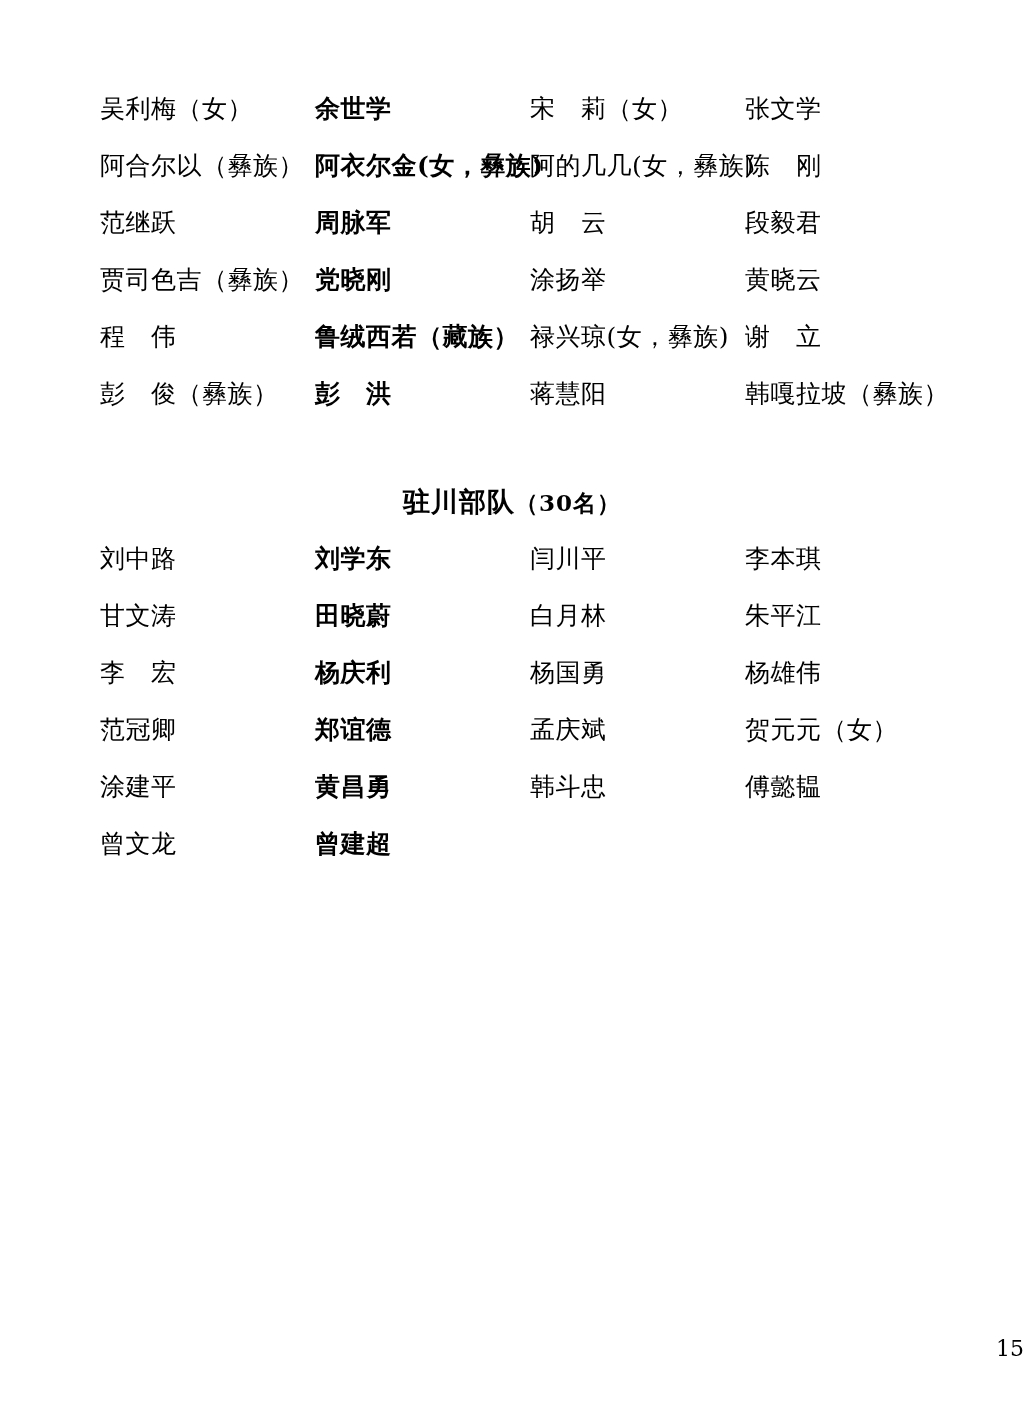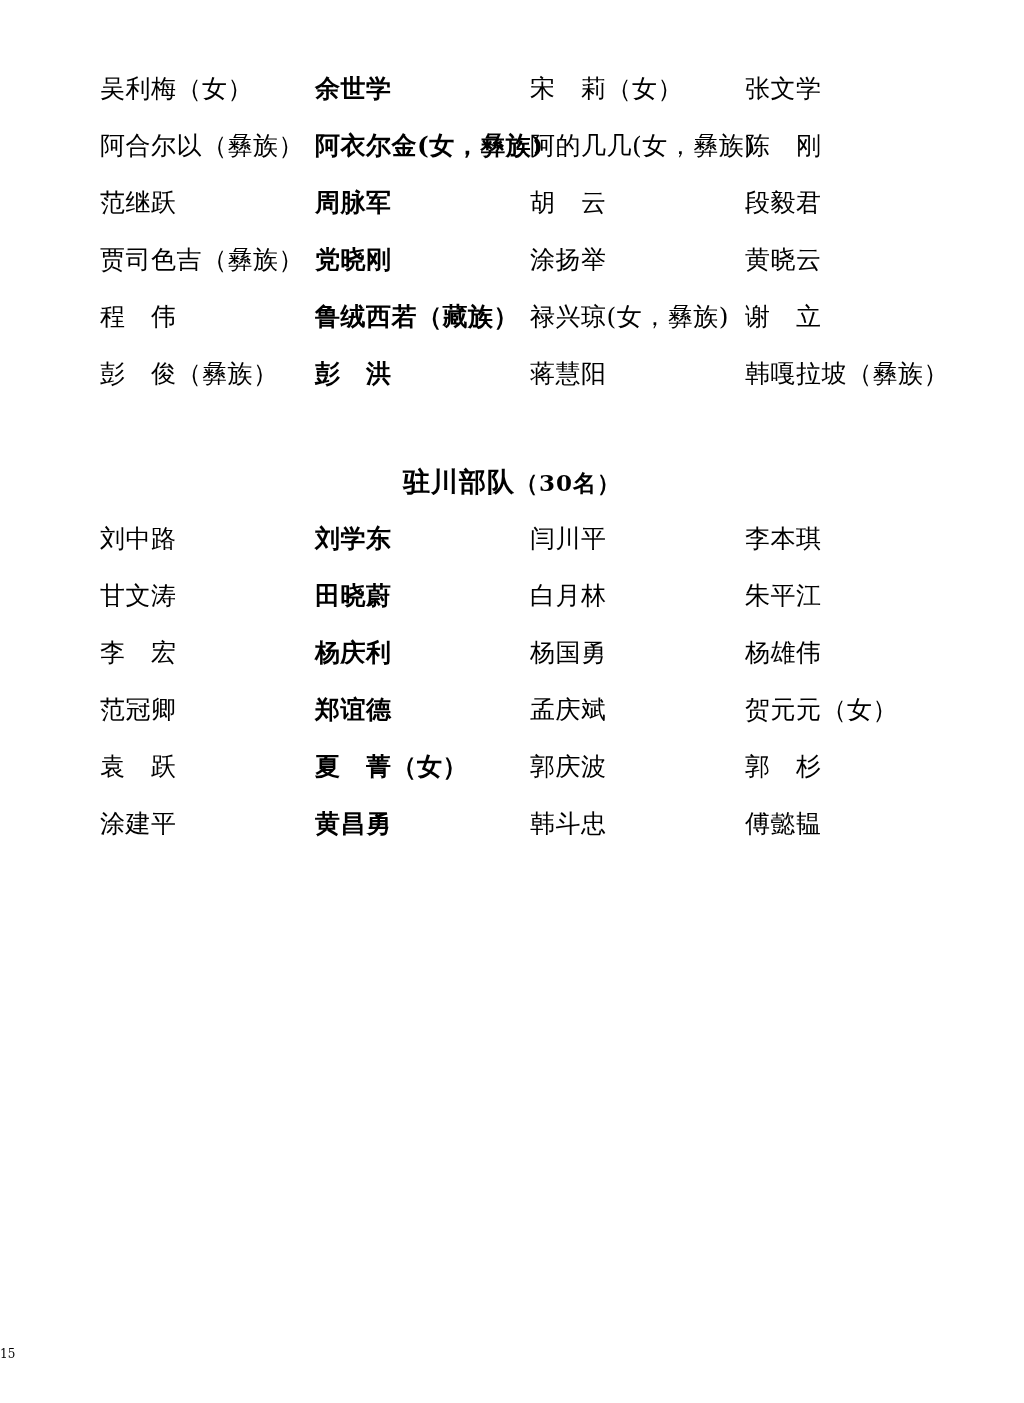--- a/index.html
+++ b/index.html
@@ -14,21 +14,21 @@
     font-family: "DejaVu Serif", "Liberation Serif", serif;
     color: #000000;
     overflow: hidden;
   }
   .page {
     position: absolute;
     left: 0; top: 0;
     width: 1024px;
     height: 1403px;
     box-sizing: border-box;
-    padding: 60px 80px 40px 80px;
+    padding: 80px 80px 40px 80px;
   }
   .name-table {
     width: 100%;
     border-collapse: collapse;
     table-layout: fixed;
   }
   .name-table td {
     padding: 0;
     height: 57px;
     vertical-align: middle;
@@ -52,24 +52,24 @@
     margin: 62px 0 10px 0;
     letter-spacing: 1px;
   }
   .section-title .count {
     font-size: 23px;
     font-weight: bold;
   }
   .page-number {
     position: absolute;
     left: 0;
-    right: 16px;
+    right: 0;
     bottom: 42px;
-    text-align: left;
-    font-size: 12px;
+    text-align: right;
+    font-size: 22px;
     font-family: "DejaVu Serif", "Liberation Serif", serif;
   }
 </style>
 </head>
 <body>
 
 <div class="page">
 
   <table class="name-table">
     <tbody>
@@ -136,28 +136,28 @@
         <td class="col-3">杨国勇</td>
         <td class="col-4">杨雄伟</td>
       </tr>
       <tr>
         <td class="col-1">范冠卿</td>
         <td class="col-2">郑谊德</td>
         <td class="col-3">孟庆斌</td>
         <td class="col-4">贺元元（女）</td>
       </tr>
       <tr>
-        <td class="col-1">袁　跃</td>
-        <td class="col-2">夏　菁（女）</td>
-        <td class="col-3">郭庆波</td>
-        <td class="col-4">郭　杉</td>
-      </tr>
-      <tr>
         <td class="col-1">涂建平</td>
         <td class="col-2">黄昌勇</td>
         <td class="col-3">韩斗忠</td>
         <td class="col-4">傅懿韫</td>
+      </tr>
+      <tr>
+        <td class="col-1">曾文龙</td>
+        <td class="col-2">曾建超</td>
+        <td class="col-3"></td>
+        <td class="col-4"></td>
       </tr>
     </tbody>
   </table>
 
   <div class="page-number">15</div>
 </div>
 
 </body></html>

